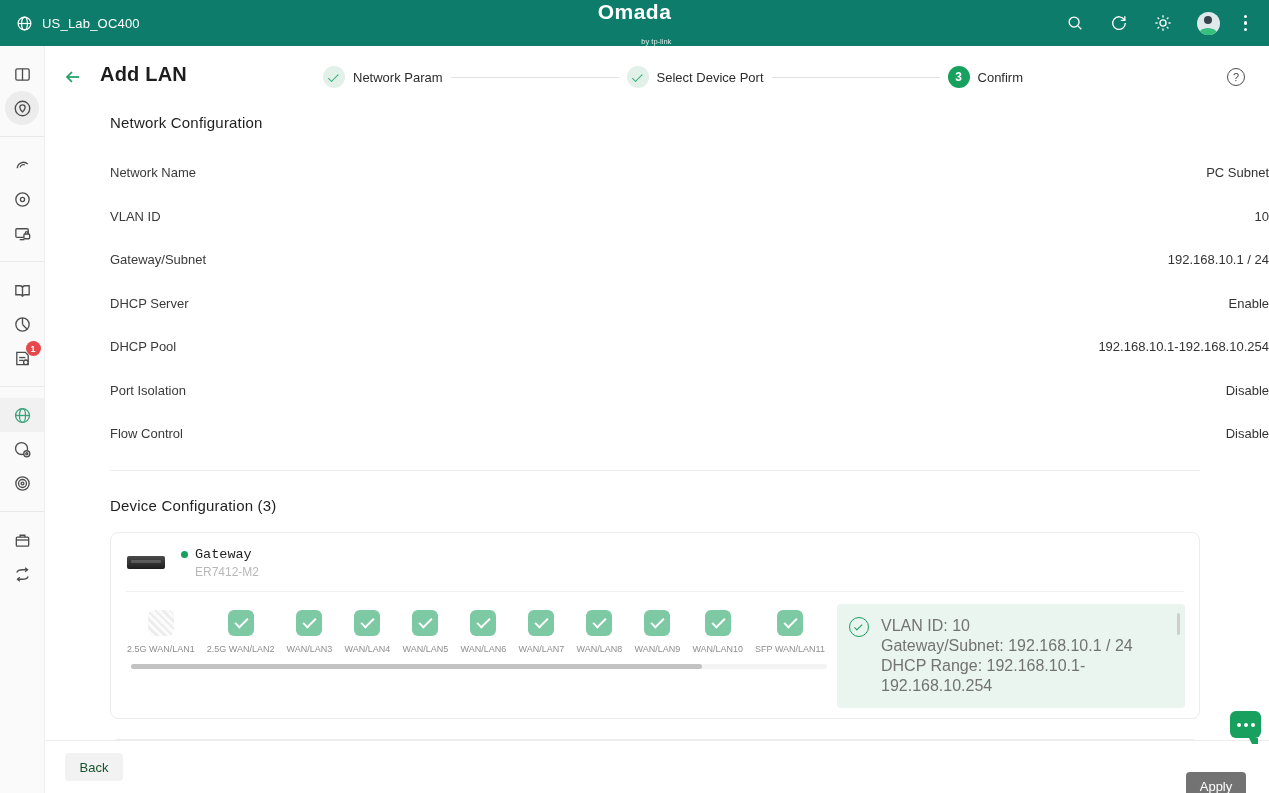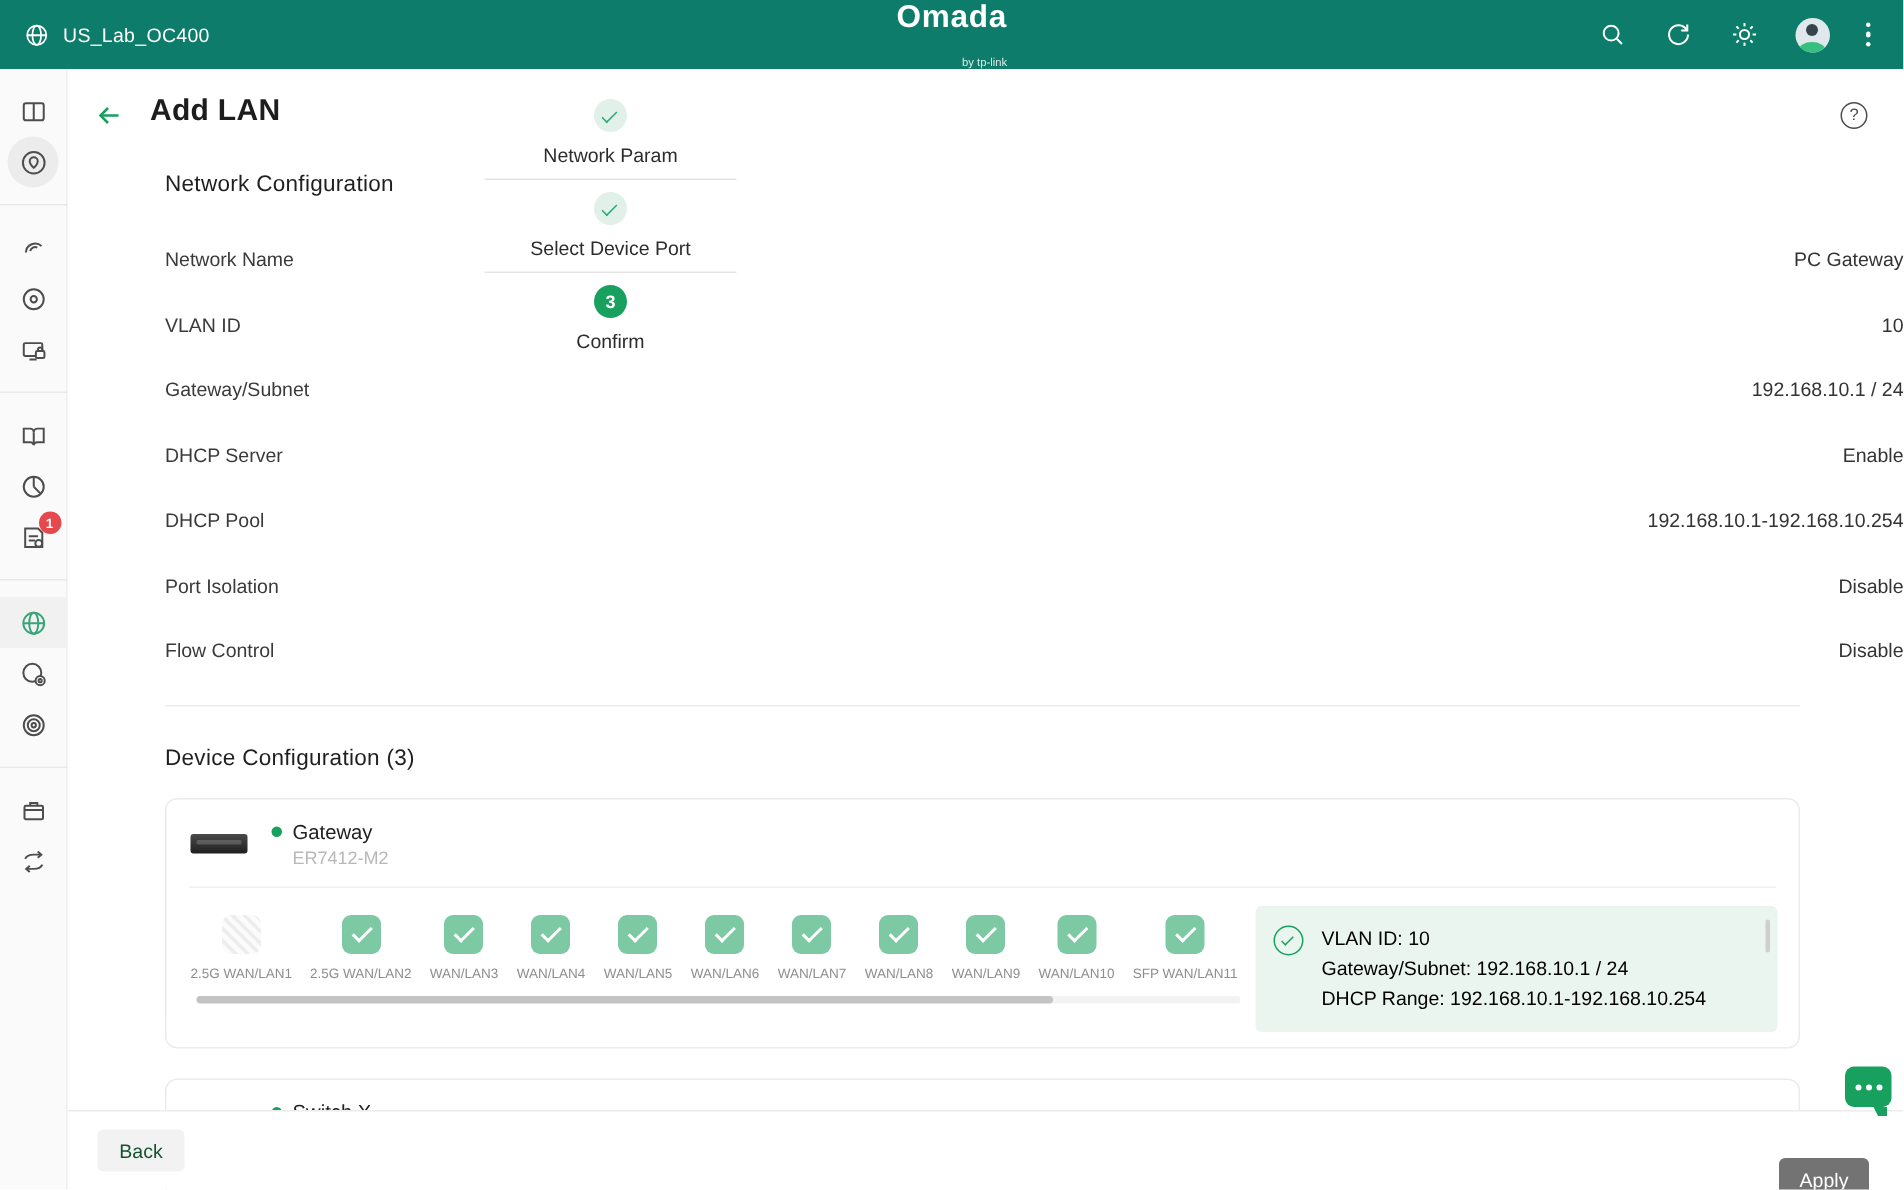--- a/index.html
+++ b/index.html
@@ -43,21 +43,21 @@
               background:#e5484d; color:#fff; border-radius:8px; font-size:9px;
               display:flex; align-items:center; justify-content:center; font-weight:700; }
 
   
   .main { position:absolute; top:46px; left:45px; width:1224px; height:747px; background:#fff; }
 
   .page-header { position:relative; height:62px; }
   .back-btn { position:absolute; left:18px; top:21px; width:20px; height:20px; cursor:pointer; }
   .page-title { position:absolute; left:55px; top:17px; font-size:20px; color:#1d1d1d; letter-spacing:.2px; }
 
-  .stepper { position:absolute; left:278px; top:20px; display:flex; align-items:center; gap:8px;flex-direction:column; }
+  .stepper { position:absolute; left:278px; top:20px; display:flex; align-items:center; gap:8px; }
   .step-circle { width:22px; height:22px; border-radius:50%; display:flex; align-items:center; justify-content:center; flex:0 0 auto; }
   .step-circle.done { background:#e1f0e9; }
   .step-circle.current { background:#17a05e; color:#fff; font-size:12px; font-weight:600; }
   .check { width:10px; height:5px; border-left:1.8px solid #2fa874; border-bottom:1.8px solid #2fa874;
            transform:rotate(-45deg) translateY(-1px); }
   .step-label { font-size:13px; color:#2c2c2c; white-space:nowrap; }
   .step-line { width:168px; height:1px; background:#e3e3e3; }
 
   .help-btn { position:absolute; right:24px; top:22px; width:18px; height:18px; border:1.4px solid #4c4c4c;
               border-radius:50%; display:flex; align-items:center; justify-content:center;
@@ -75,21 +75,21 @@
 
   .dev-title { margin:26px 0 18px 0; }
 
   .device-card { width:1090px; border:1px solid #ececec; border-radius:8px; margin-bottom:20px;
                  background:#fff; }
   .dev-head { display:flex; align-items:center; padding:14px 16px 12px 16px; }
   .dev-img { width:38px; height:13px; border-radius:2px; margin-right:16px;
              background:linear-gradient(#4a4a4a,#1e1e1e); position:relative; }
   .dev-img::after { content:""; position:absolute; left:4px; right:4px; top:4px; height:3px;
              background:rgba(255,255,255,.18); border-radius:1px; }
-  .dev-name-row { display:flex; align-items:center; gap:7px; }
+  .dev-name-row { display:flex; align-items:center; gap:7px;font-family:Liberation Mono, monospace; }
   .dev-dot { width:7px; height:7px; border-radius:50%; background:#17a05e; }
   .dev-name { font-size:13.5px; color:#222; }
   .dev-model { font-size:12px; color:#b8b8b8; margin:3px 0 0 14px; }
   .dev-divider { height:1px; background:#f0f0f0; margin:0 15px; }
 
   .dev-body { display:flex; align-items:flex-start; padding:12px 14px 10px 10px; }
   .ports-wrap { flex:1 1 auto; min-width:0; }
   .ports { display:flex; }
   .port-cell { display:flex; flex-direction:column; align-items:center; padding:0 6px; min-width:58px; }
   .port-box { width:26px; height:26px; border-radius:6px; margin-top:6px; position:relative; }
@@ -100,21 +100,21 @@
   .port-label { font-size:9px; color:#8e8e8e; margin-top:8px; white-space:nowrap; }
   .ports-scrollbar { position:relative; height:5px; margin:10px 10px 0 10px; background:#f3f3f3; border-radius:3px; }
   .ports-scrollbar .thumb { position:absolute; left:0; top:0; height:5px; width:82%;
         background:#c3c3c3; border-radius:3px; cursor:grab; }
 
   .summary-box { flex:0 0 348px; background:#e9f5ee; border-radius:4px; padding:12px 14px 12px 12px;
                  display:flex; gap:12px; position:relative; min-height:76px; }
   .summary-icon { width:20px; height:20px; border:1.8px solid #17a05e; border-radius:50%; flex:0 0 auto;
                   display:flex; align-items:center; justify-content:center; margin-top:1px; }
   .summary-icon .check { border-color:#17a05e; width:8px; height:4px; }
-  .summary-lines { font-size:13px; color:#000000; line-height:20px; }
+  .summary-lines { font-size:16px; color:#737373; line-height:20px; }
   .summary-scroll { position:absolute; right:5px; top:9px; width:3px; height:22px; background:#cfcfcf; border-radius:2px; }
 
   
   .footer { position:absolute; left:0; bottom:0; width:1224px; height:53px; background:#fff;
             border-top:1px solid #ececec; display:flex; align-items:center; z-index:30; }
   .btn { border:none; border-radius:4px; font-size:13px; cursor:pointer; height:28px;
          font-family:"Liberation Sans", sans-serif; }
   .btn-back { margin-left:20px; width:58px; background:#f2f2f2; color:#14532d; }
   .btn-apply { margin-left:auto; margin-right:23px; width:60px; background:#737373; color:#fff;margin-top:38px; }
 
@@ -309,21 +309,21 @@
 
       <span class="help-btn">?</span>
     </div>
 
     <div class="content">
 
       <h2 class="section-title net-title">Network Configuration</h2>
 
       <div class="cfg-row">
         <span class="cfg-label">Network Name</span>
-        <span class="cfg-value">PC Gateway</span>
+        <span class="cfg-value">PC Subnet</span>
       </div>
       <div class="cfg-row">
         <span class="cfg-label">VLAN ID</span>
         <span class="cfg-value">10</span>
       </div>
       <div class="cfg-row">
         <span class="cfg-label">Gateway/Subnet</span>
         <span class="cfg-value">192.168.10.1 / 24</span>
       </div>
       <div class="cfg-row">

